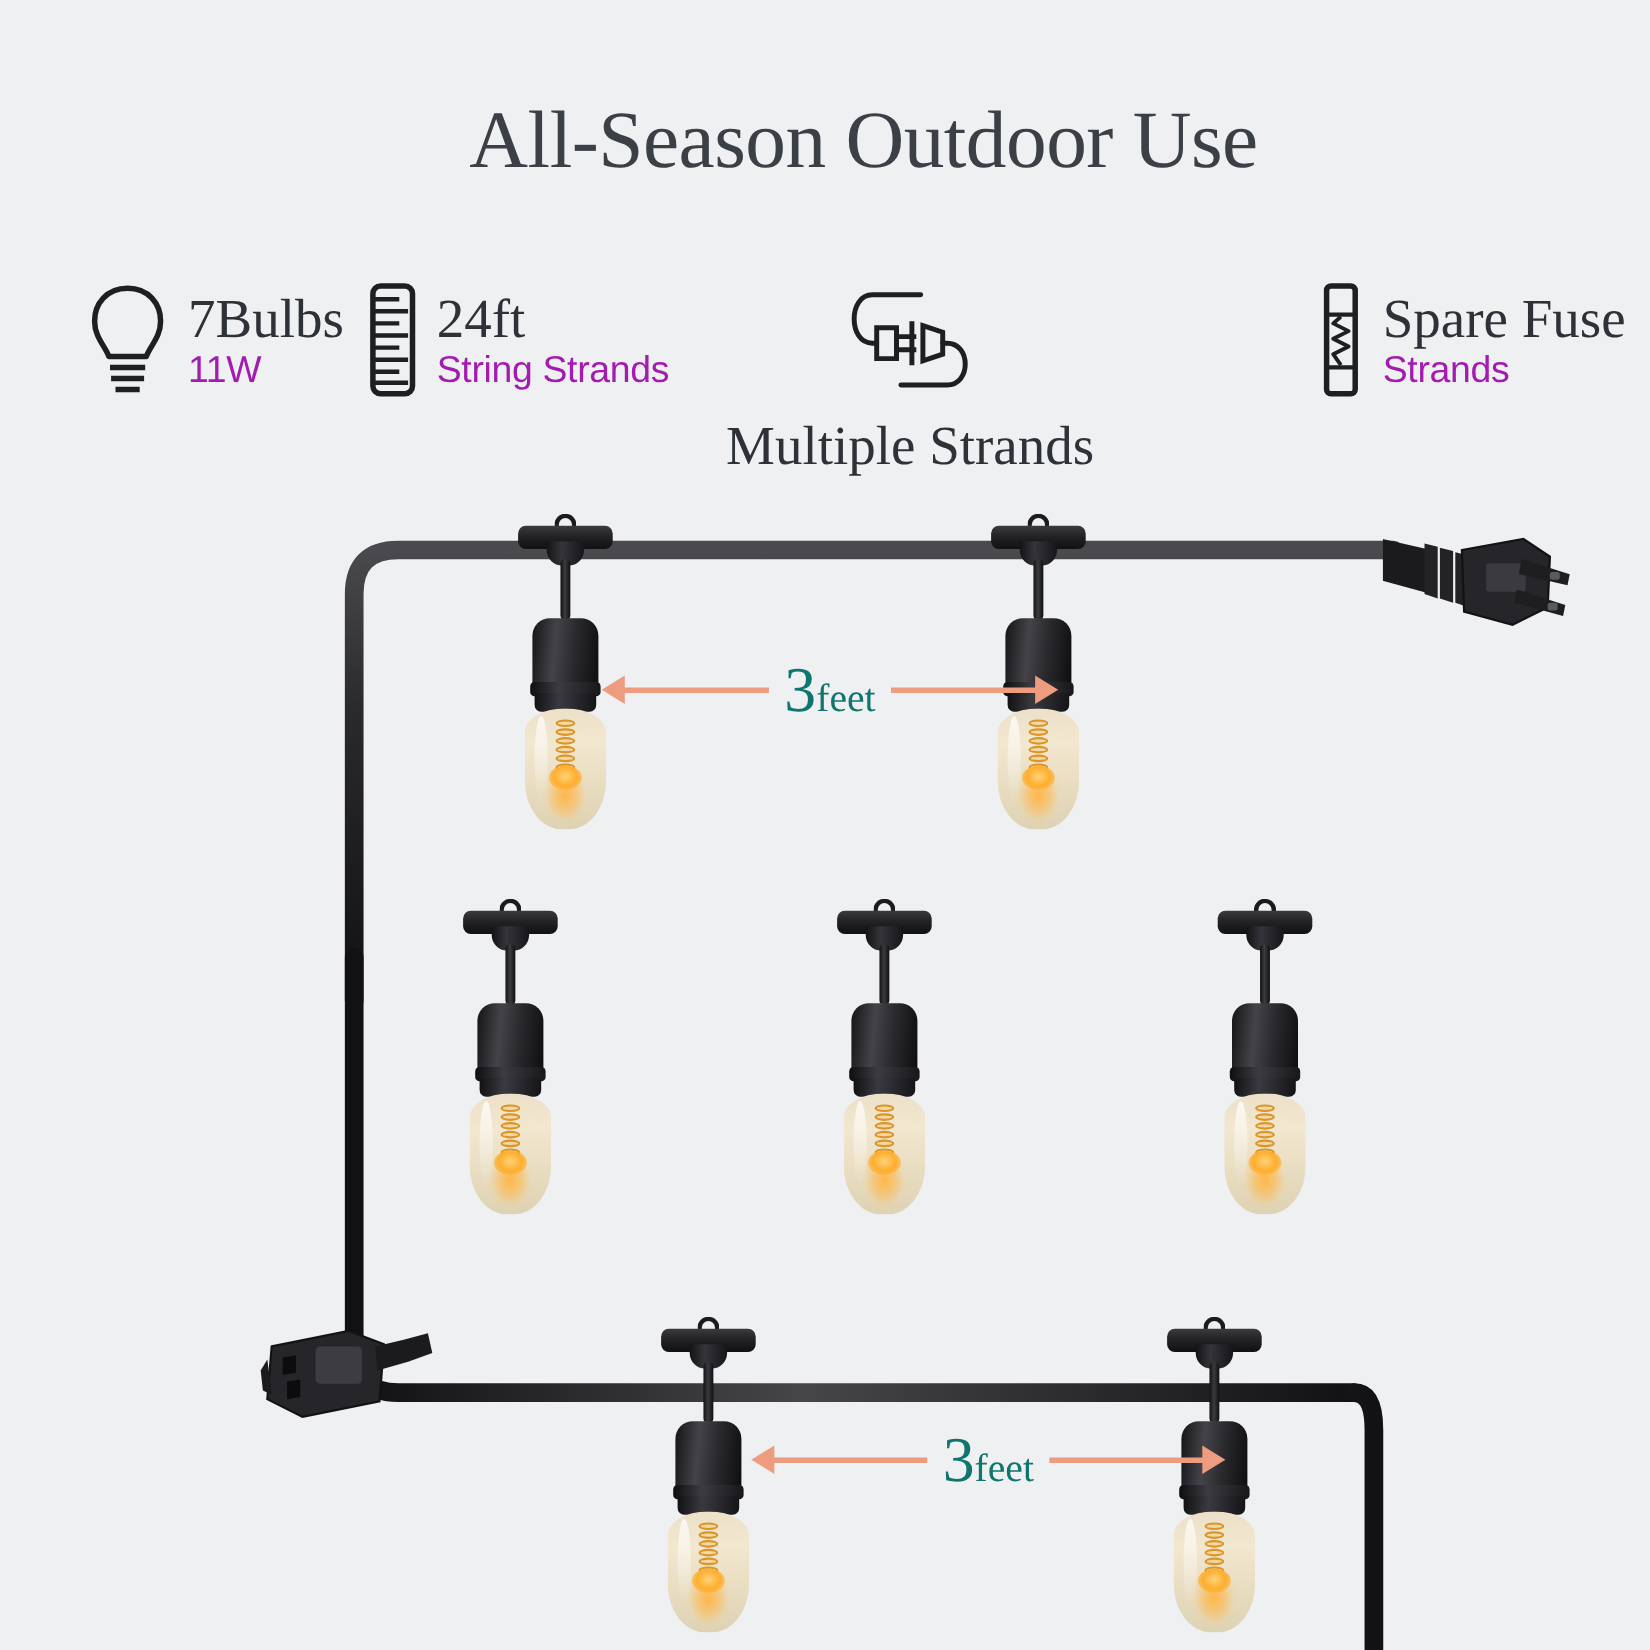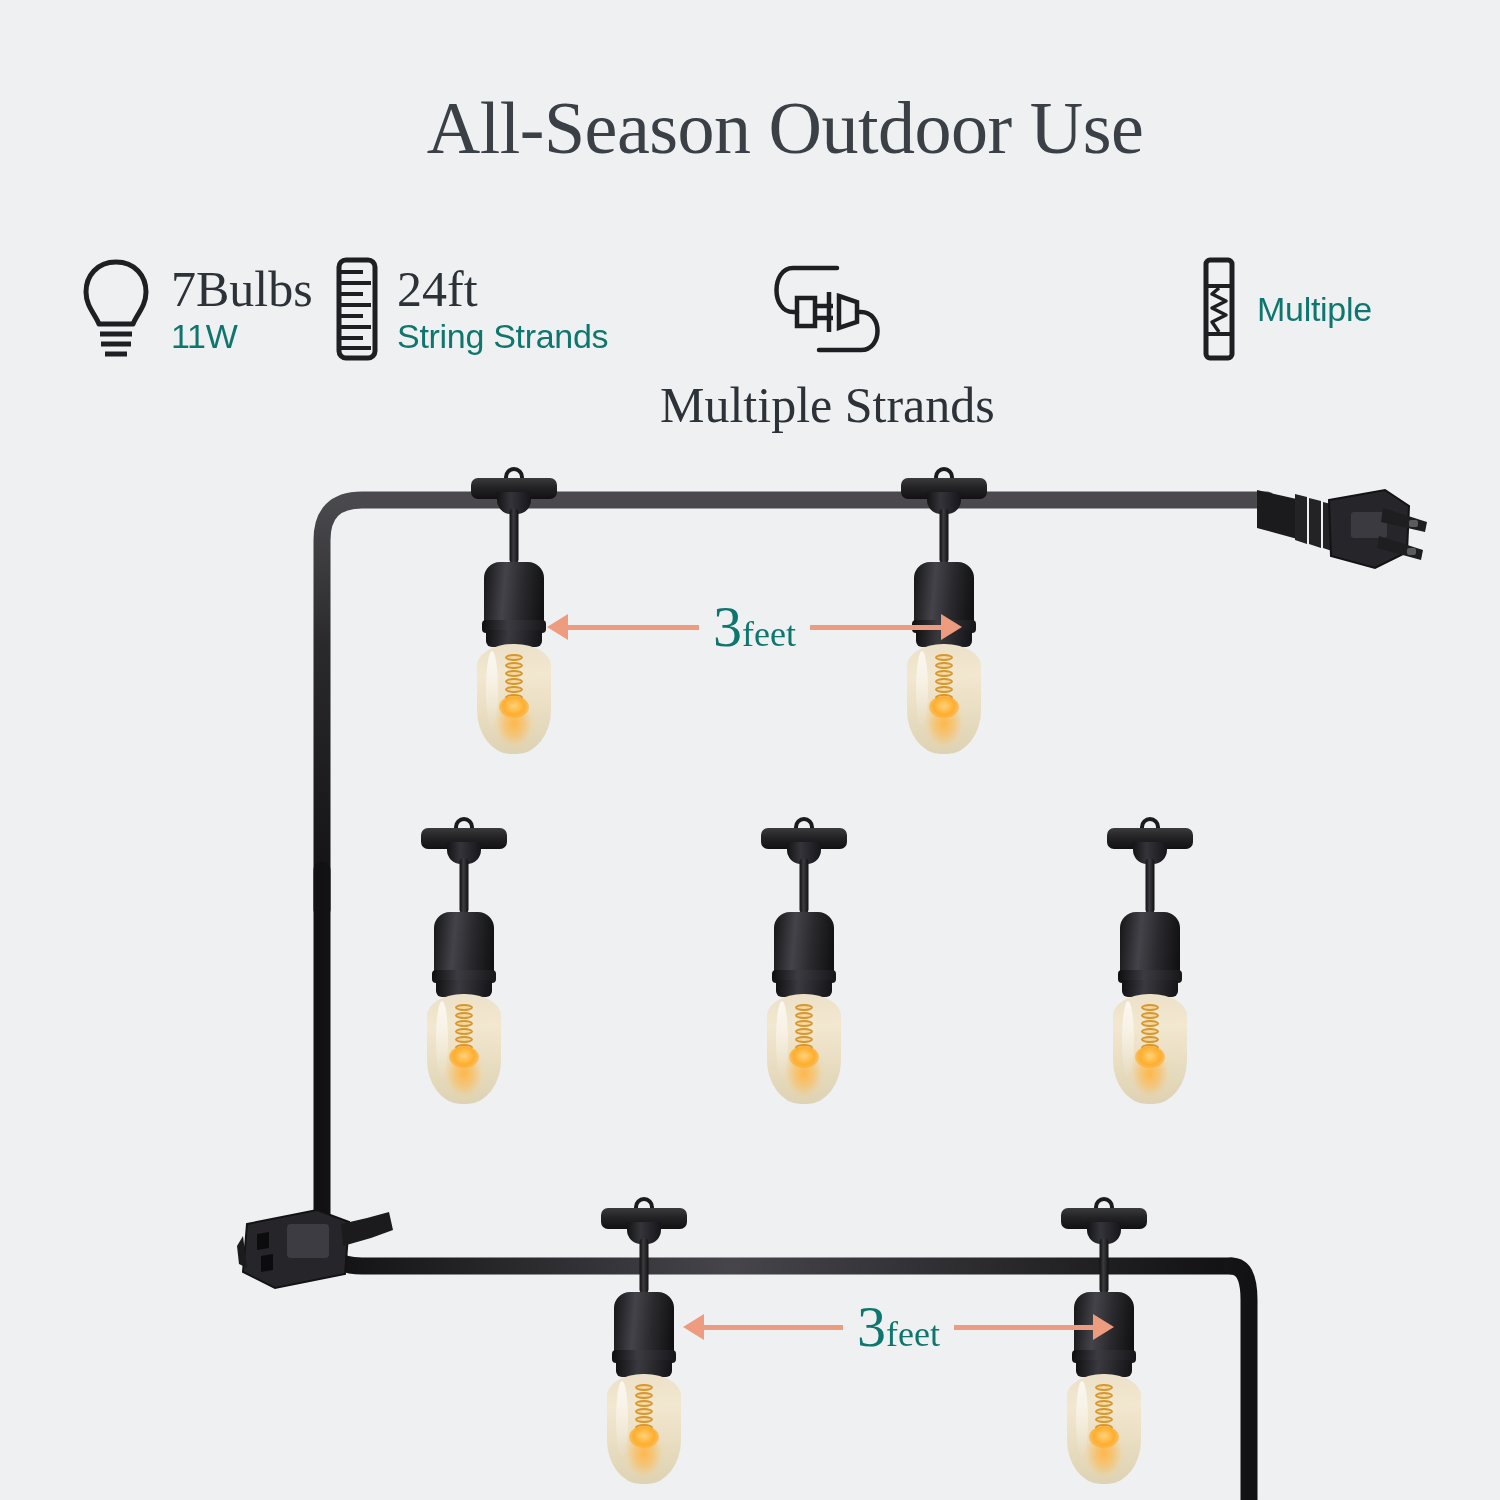--- a/index.html
+++ b/index.html
@@ -28,21 +28,21 @@
   }
   .feature { position: absolute; display: flex; align-items: center; gap: 16px; }
   .feat-ico { flex: 0 0 auto; display: block; }
   .feat-text { display: flex; flex-direction: column; justify-content: center; }
   .feat-primary {
     font-family: "Liberation Serif", serif;
     font-size: 50px; line-height: 54px; color: #2c3237; white-space: nowrap;
   }
   .feat-secondary {
     font-family: "Liberation Sans", sans-serif;
-    font-size: 34px; line-height: 40px; color: #0f766e; white-space: nowrap;
+    font-size: 34px; line-height: 40px; color: #a21caf; white-space: nowrap;
     letter-spacing: -0.3px;
   }
   .f1 { left: 2px;   top: 4px; }
   .f2 { left: 258px; top: 4px; }
   .f3 { left: 585px; top: 4px; flex-direction: column; }
   .f4 { left: 1122px; top: 4px; }
 
   
   #diagram { position: absolute; left: 0; top: 400px; width: 1500px; height: 1100px; }
   #cordsvg { position: absolute; left: 0; top: 0; }
@@ -213,21 +213,22 @@
     </div>
 
     <div class="feature f4">
       <svg class="feat-ico" width="44" height="106" viewBox="0 0 44 106">
         <rect x="9" y="4" width="26" height="98" rx="4" ry="4" fill="none" stroke="#1d1f22" stroke-width="5"></rect>
         <line x1="9" y1="30" x2="35" y2="30" stroke="#1d1f22" stroke-width="4"></line>
         <line x1="9" y1="78" x2="35" y2="78" stroke="#1d1f22" stroke-width="4"></line>
         <polyline points="22,32 15,38 29,45 15,52 29,59 15,66 22,76" fill="none" stroke="#1d1f22" stroke-width="3.5" stroke-linejoin="round"></polyline>
       </svg>
       <div class="feat-text">
-        <div class="feat-secondary">Multiple</div>
+        <div class="feat-primary">Spare Fuse</div>
+        <div class="feat-secondary">Strands</div>
       </div>
     </div>
   </div>
 
   <div id="diagram">
 
     <svg id="cordsvg" width="1500" height="1100" viewBox="0 0 1500 1100">
       <defs>
         <linearGradient id="cordH" x1="0" y1="0" x2="0" y2="1">
           <stop offset="0%" stop-color="#4a4a4e"></stop>

